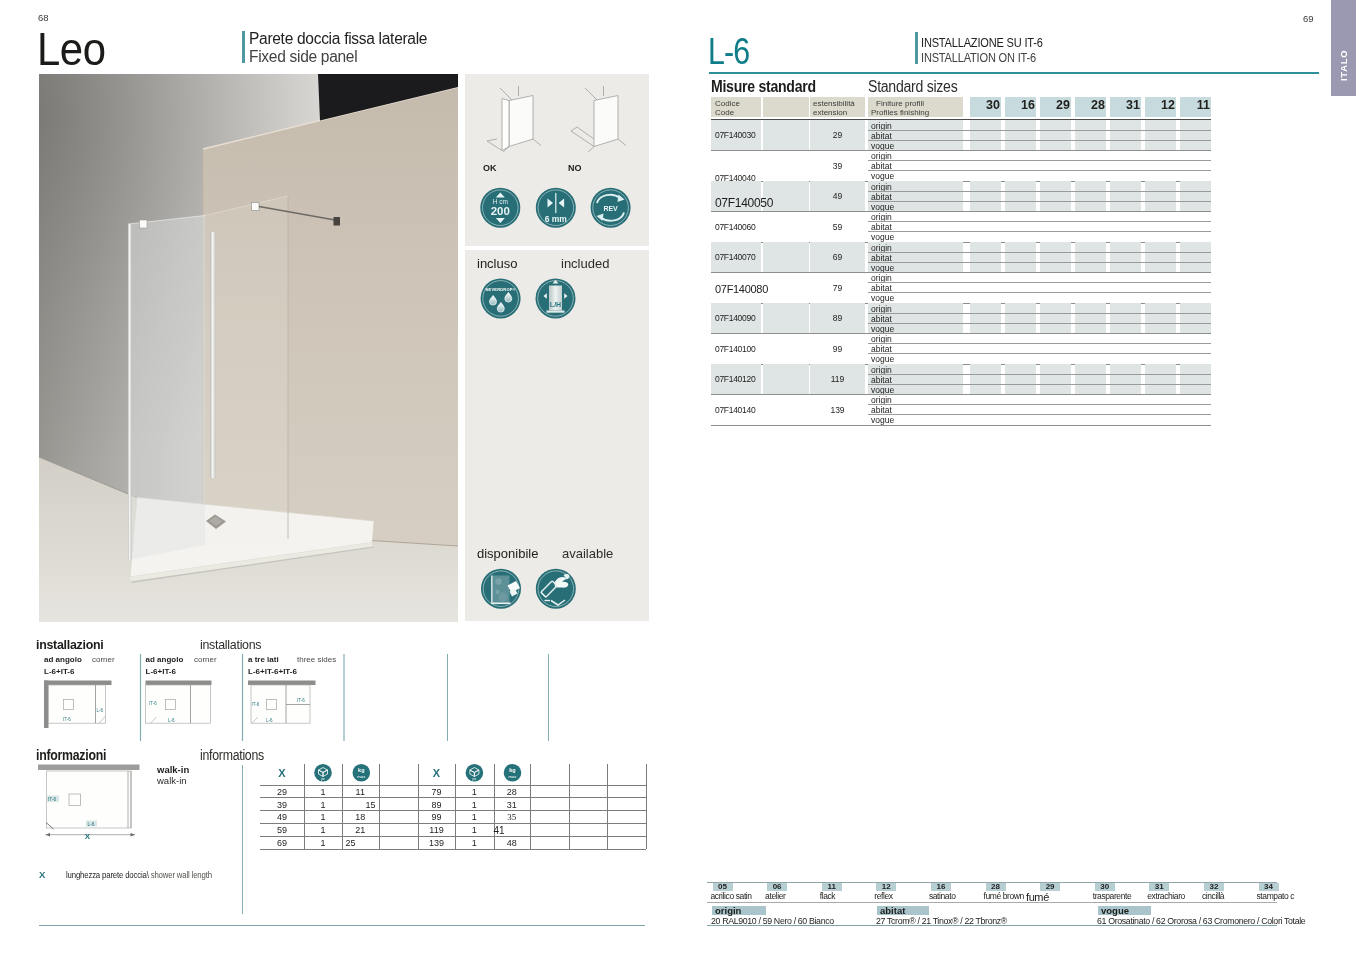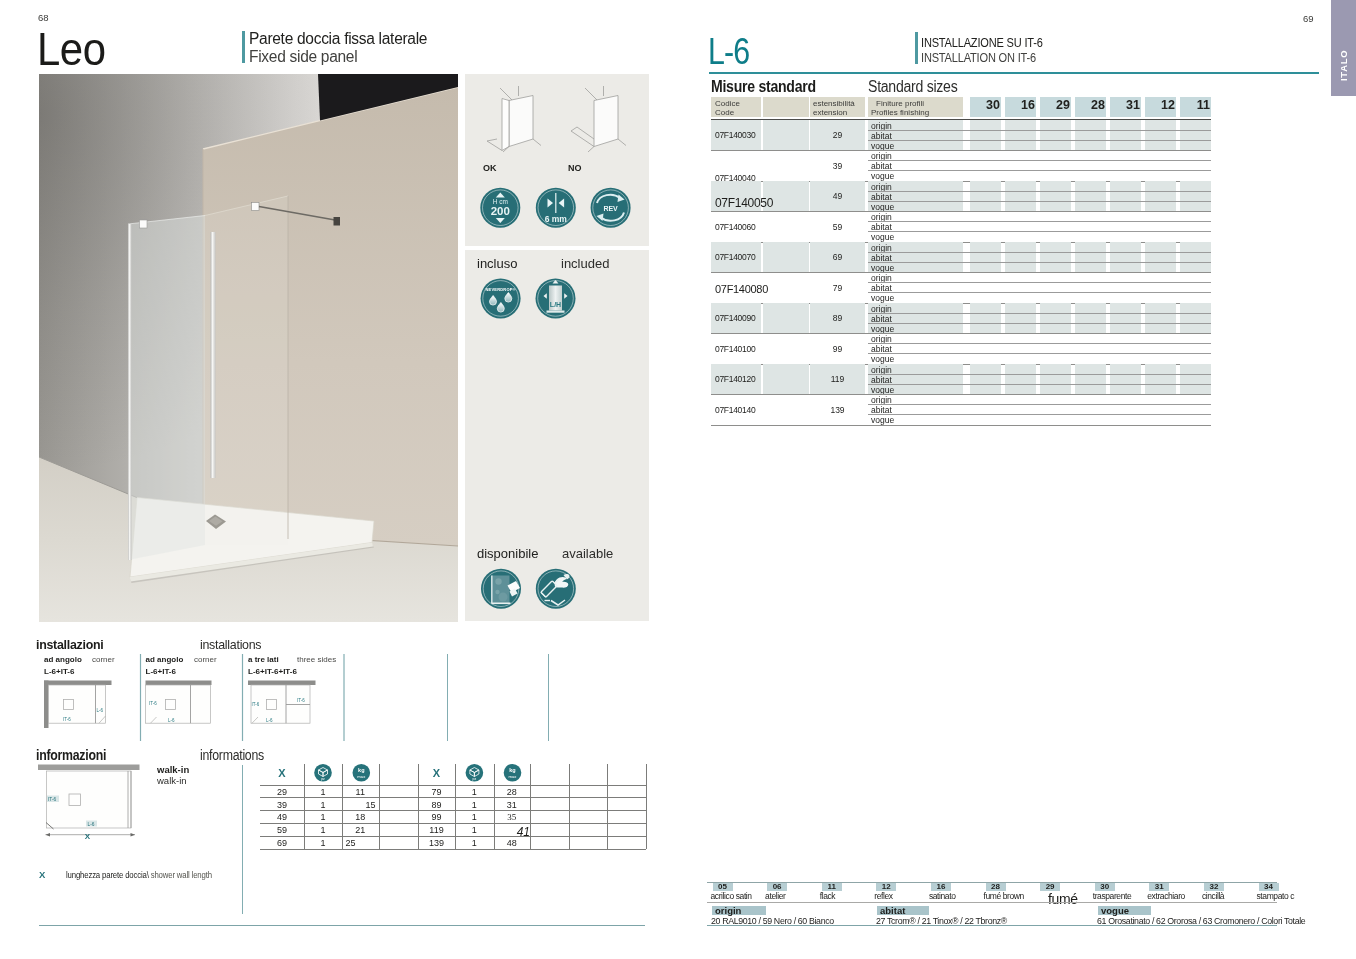--- a/index.html
+++ b/index.html
@@ -355,21 +355,21 @@
 <div class="t" style="left:342px;top:812.3px;width:36.5px;text-align:center;font-size:9px;">18</div>
 <div class="t" style="left:418px;top:812.3px;width:37px;text-align:center;font-size:9px;">99</div>
 <div class="t" style="left:455px;top:812.3px;width:38.5px;text-align:center;font-size:9px;">1</div>
 <div class="t" style="left:493.5px;top:812.3px;width:36.5px;text-align:center;font-size:9px;font-family:Liberation Serif, serif;">35</div>
 
 <div class="t" style="left:260px;top:825.1px;width:44px;text-align:center;font-size:9px;">59</div>
 <div class="t" style="left:304px;top:825.1px;width:38px;text-align:center;font-size:9px;">1</div>
 <div class="t" style="left:342px;top:825.1px;width:36.5px;text-align:center;font-size:9px;">21</div>
 <div class="t" style="left:418px;top:825.1px;width:37px;text-align:center;font-size:9px;">119</div>
 <div class="t" style="left:455px;top:825.1px;width:38.5px;text-align:center;font-size:9px;">1</div>
-<div class="t" style="left:493.5px;top:825.1px;width:36.5px;text-align:right;font-size:12px;font-style:italic;">41</div>
+<div class="t" style="left:493.5px;top:825.1px;width:36.5px;text-align:left;font-size:10px;">41</div>
 
 <div class="t" style="left:260px;top:837.9px;width:44px;text-align:center;font-size:9px;">69</div>
 <div class="t" style="left:304px;top:837.9px;width:38px;text-align:center;font-size:9px;">1</div>
 <div class="t" style="left:342px;top:837.9px;width:17px;text-align:center;font-size:9px;">25</div>
 <div class="t" style="left:418px;top:837.9px;width:37px;text-align:center;font-size:9px;">139</div>
 <div class="t" style="left:455px;top:837.9px;width:38.5px;text-align:center;font-size:9px;">1</div>
 <div class="t" style="left:493.5px;top:837.9px;width:36.5px;text-align:center;font-size:9px;">48</div>
 
 <div class="t" style="left:39px;top:868.5px;font-size:9.5px;font-weight:bold;color:#26727a;">X</div>
 <div class="t" style="left:66px;top:868.5px;font-size:9.5px;color:#1d1d1b;letter-spacing:-0.2px;transform:scaleX(0.82);transform-origin:0 0;">lunghezza parete doccia\ <span style="color:#55554f;">shower wall length</span></div>
@@ -584,21 +584,21 @@
 <div class="abs" style="left:930.9px;top:882.5px;width:20px;height:8px;background:#b7ced3;"></div>
 <div class="t" style="left:930.9px;top:882px;width:20px;text-align:center;font-size:8px;font-weight:bold;">16</div>
 <div class="t" style="left:928.9px;top:891px;font-size:8.5px;letter-spacing:-0.4px;">satinato</div>
 
 <div class="abs" style="left:985.5px;top:882.5px;width:20px;height:8px;background:#b7ced3;"></div>
 <div class="t" style="left:985.5px;top:882px;width:20px;text-align:center;font-size:8px;font-weight:bold;">28</div>
 <div class="t" style="left:983.5px;top:891px;font-size:8.5px;letter-spacing:-0.4px;">fumé brown</div>
 
 <div class="abs" style="left:1040.1px;top:882.5px;width:20px;height:8px;background:#b7ced3;"></div>
 <div class="t" style="left:1040.1px;top:882px;width:20px;text-align:center;font-size:8px;font-weight:bold;">29</div>
-<div class="t" style="left:1048px;top:891px;font-size:14px;letter-spacing:-0.4px;">fumé</div>
+<div class="t" style="left:1026px;top:891px;font-size:11px;letter-spacing:-0.4px;">fumé</div>
 
 <div class="abs" style="left:1094.7px;top:882.5px;width:20px;height:8px;background:#b7ced3;"></div>
 <div class="t" style="left:1094.7px;top:882px;width:20px;text-align:center;font-size:8px;font-weight:bold;">30</div>
 <div class="t" style="left:1092.7px;top:891px;font-size:8.5px;letter-spacing:-0.4px;">trasparente</div>
 
 <div class="abs" style="left:1149.3px;top:882.5px;width:20px;height:8px;background:#b7ced3;"></div>
 <div class="t" style="left:1149.3px;top:882px;width:20px;text-align:center;font-size:8px;font-weight:bold;">31</div>
 <div class="t" style="left:1147.3px;top:891px;font-size:8.5px;letter-spacing:-0.4px;">extrachiaro</div>
 
 <div class="abs" style="left:1203.9px;top:882.5px;width:20px;height:8px;background:#b7ced3;"></div>

